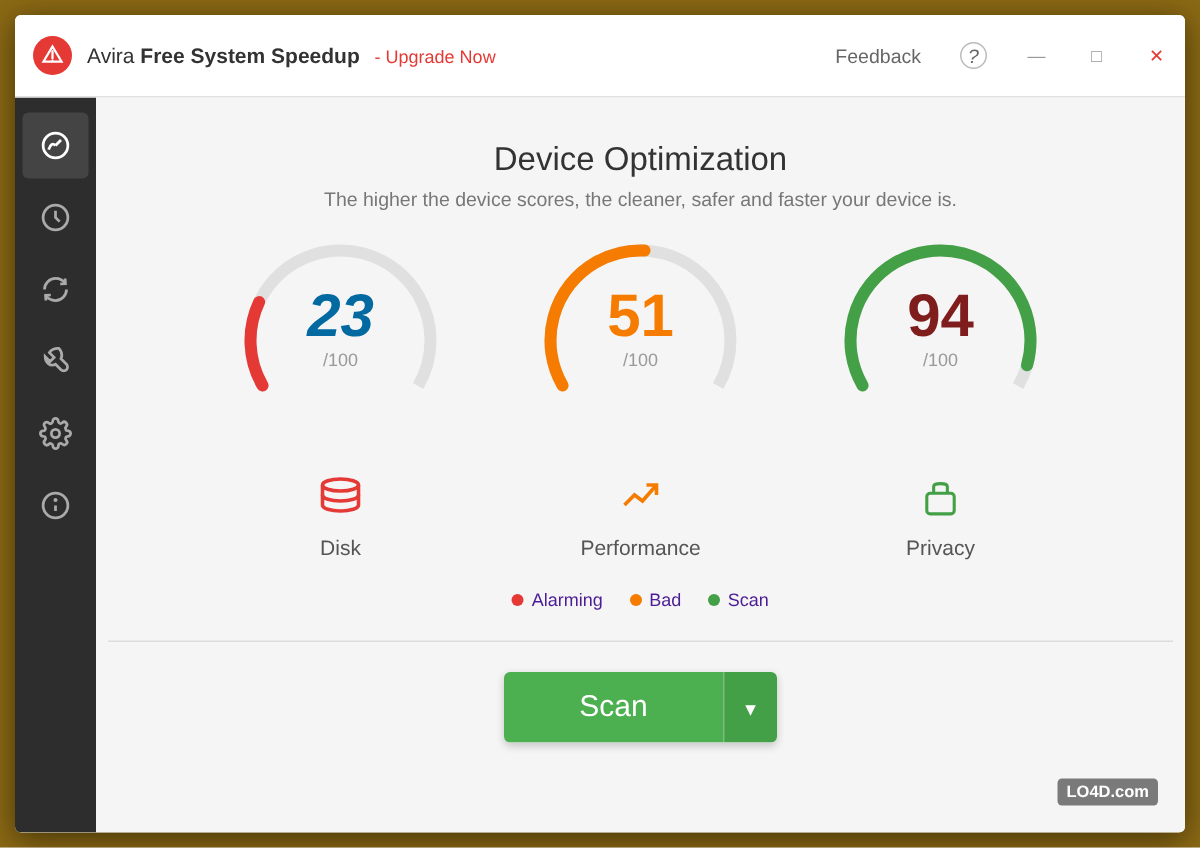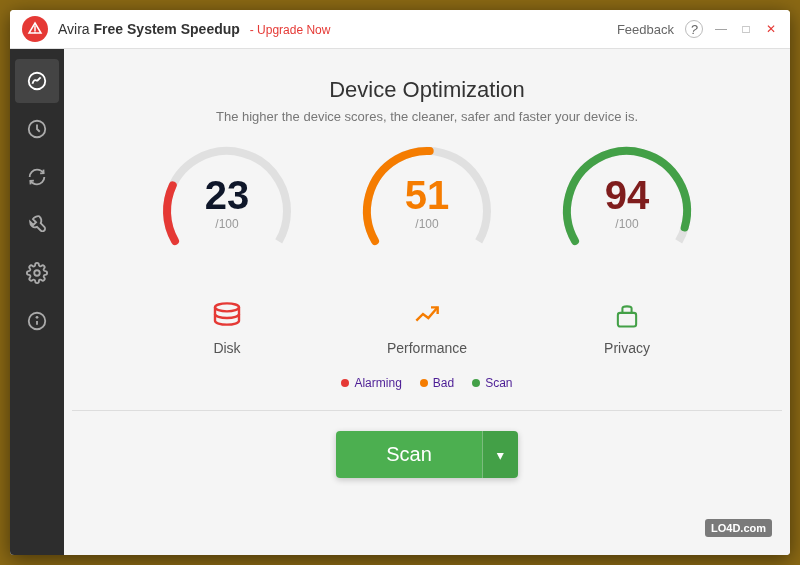--- a/index.html
+++ b/index.html
@@ -18,21 +18,21 @@
       background: #fff;
       border-radius: 4px;
       box-shadow: 0 4px 20px rgba(0,0,0,0.5);
       display: flex;
       flex-direction: column;
       overflow: hidden;
     }
 
     
     .titlebar {
-      height: 39px;
+      height: 55px;
       background: #fff;
       border-bottom: 1px solid #e0e0e0;
       display: flex;
       align-items: center;
       padding: 0 12px;
       flex-shrink: 0;
     }
     .titlebar-logo {
       width: 26px;
       height: 26px;
@@ -52,21 +52,21 @@
     .titlebar-title span.bold { font-weight: 700; }
     .titlebar-title span.upgrade {
       color: #e53935;
       font-size: 12px;
       margin-left: 6px;
     }
     .titlebar-controls {
       margin-left: auto;
       display: flex;
       align-items: center;
-      gap: 11px;
+      gap: 26px;
     }
     .titlebar-feedback {
       font-size: 13px;
       color: #666;
       cursor: pointer;
     }
     .titlebar-help {
       font-size: 13px;
       color: #666;
       cursor: pointer;
@@ -374,21 +374,21 @@
 
       <div class="gauges-row" id="gauges-container">
       <div class="gauge-item">
       <div class="gauge-circle">
         <svg viewBox="0 0 150 150">
 
           <circle class="gauge-track" cx="75" cy="75" r="60" stroke-dasharray="251.32741228718342 125.66370614359172" stroke-dashoffset="0"></circle>
           <circle class="gauge-fill" cx="75" cy="75" r="60" stroke="#e53935" stroke-dasharray="57.805304826052186 319.18581360472297" stroke-dashoffset="0"></circle>
         </svg>
         <div class="gauge-center">
-          <span class="gauge-value" style="color:#0f172a;">23</span>
+          <span class="gauge-value" style="color:#0369a1;font-style:italic;">23</span>
           <span class="gauge-max">/100</span>
         </div>
       </div>
       <div class="gauge-icon"><svg width="32" height="32" viewBox="0 0 24 24" fill="none" stroke="#e53935" stroke-width="1.8">
         <ellipse cx="12" cy="7" rx="9" ry="3"></ellipse>
         <path d="M3 7 L3 12 C3 13.7 7.03 15 12 15 C16.97 15 21 13.7 21 12 L21 7"></path>
         <path d="M3 12 L3 17 C3 18.7 7.03 20 12 20 C16.97 20 21 18.7 21 17 L21 12"></path>
       </svg></div>
       <span class="gauge-label">Disk</span>
     </div>

